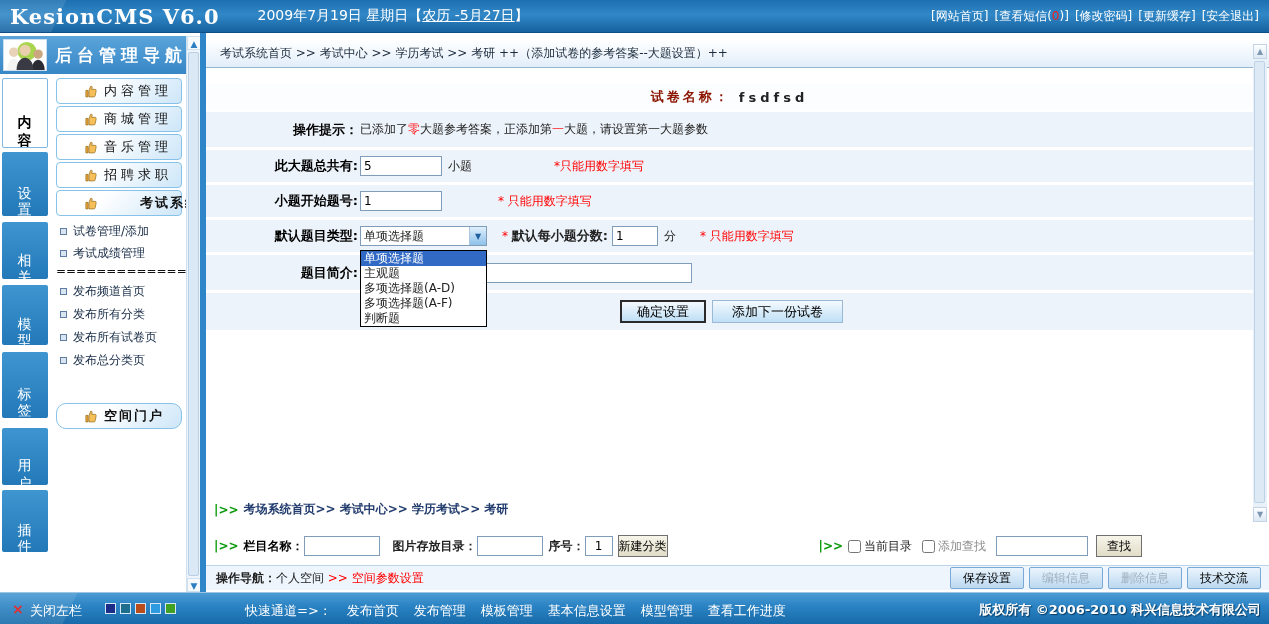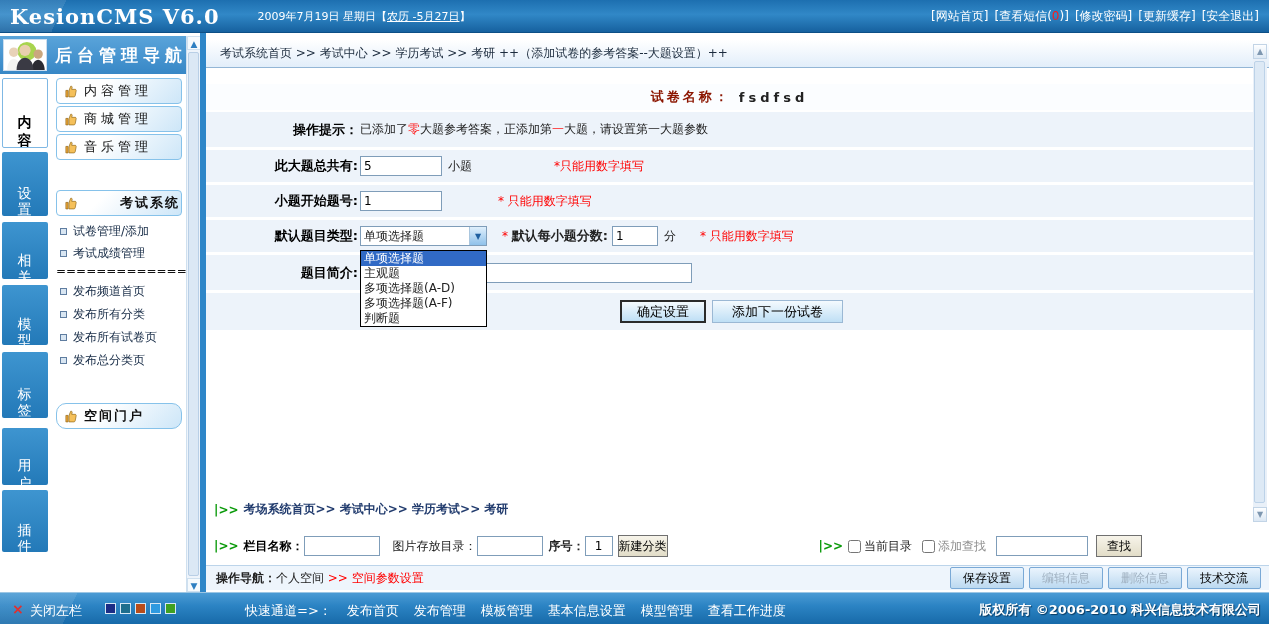--- a/index.html
+++ b/index.html
@@ -7,38 +7,38 @@
   body { font-family:"DejaVu Sans","Liberation Sans",sans-serif; font-size:12px; color:#222; background:#fff; }
   #app { position:relative; width:1269px; height:624px; overflow:hidden; background:#fff; }
   .abs { position:absolute; }
 
   
   .topbar { left:0; top:0; width:1269px; height:33px;
     background:linear-gradient(115deg, rgba(255,255,255,.10) 0 60px, rgba(255,255,255,0) 60px 140px),
                linear-gradient(180deg,#1d6fb0 0%,#3188c7 45%,#16619f 100%);
     border-bottom:1px solid #0d4f86; color:#fff; display:flex; align-items:center; }
   .logo { font-family:"DejaVu Serif","Liberation Serif",serif; font-weight:bold; font-size:21px; margin-left:10px; letter-spacing:1px; }
-  .topdate { margin-left:38px; font-size:11px; }
+  .topdate { margin-left:38px; font-size:14px; }
   .topdate a { color:#fff; text-decoration:underline; cursor:pointer; }
   .toplinks { margin-left:auto; margin-right:10px; font-size:12px; display:flex; gap:6px; }
   .toplinks span { cursor:pointer; }
   .red { color:#ff1a1a; }
 
   
   .sidebar { left:0; top:33px; width:200px; height:559px; background:#fff; }
   .sb-header { position:absolute; left:0; top:3px; width:186px; height:38px;
     background:linear-gradient(180deg,#5aa4da,#3787c6); display:flex; align-items:center; }
   .sb-title { color:#fff; font-size:17px; font-weight:bold; letter-spacing:5px; margin-left:8px; white-space:nowrap; }
   .avatar { width:44px; height:32px; margin-left:3px; background:#fff; border:1px solid #cde; flex:0 0 auto; }
   .vtab { position:absolute; left:2px; width:46px; background:linear-gradient(180deg,#3e95d0,#2379b8);
     color:#fff; display:flex; align-items:center; justify-content:center; cursor:pointer; border-radius:2px; }
   .vtab span { writing-mode:vertical-rl; text-orientation:upright; letter-spacing:16px; font-size:14px; padding-top:14px; }
   .vtab.active { background:#fff; color:#000; font-weight:bold; border:1px solid #7fb8e4; }
   .mbtn { position:absolute; left:56px; width:126px; height:26px; border:1px solid #86c2ea; border-radius:4px;
-    background:linear-gradient(135deg,#ffffff 35%,#cde6f8); display:flex; align-items:center; cursor:pointer; }
+    background:linear-gradient(135deg,#ffffff 35%,#cde6f8); display:flex; align-items:center; cursor:pointer;padding-left:20px; }
   .mbtn .txt { font-size:13px; letter-spacing:4px; color:#111; white-space:nowrap; }
   .mbtn.bold .txt { font-weight:bold; letter-spacing:2px; }
   .thumb { width:13px; height:13px; margin:0 6px 0 8px; flex:0 0 auto; }
   .slink { position:absolute; left:60px; display:flex; align-items:center; cursor:pointer; color:#152a45; font-size:12px; white-space:nowrap; }
   .slink .bullet { width:7px; height:7px; background:#d9e6f2; border:1px solid #5f7da0; margin-right:6px; }
   .sepline { position:absolute; left:56px; font-size:12px; color:#111; letter-spacing:0; white-space:nowrap; }
   .sb-scroll { position:absolute; left:186px; top:3px; width:14px; height:556px; background:#eef4fb; border-left:1px solid #cfe0ef; }
   .sb-scroll .arr { position:absolute; left:0; width:14px; height:14px; color:#2e7fc1; font-size:9px; line-height:14px; text-align:center; cursor:pointer; background:#f6fafd; border:1px solid #cfe0ef; }
   .sb-scroll .thumbbar { position:absolute; left:1px; top:16px; width:11px; height:524px; background:#dbe8f5; border:1px solid #b9cfe6; border-radius:2px; }
 
@@ -162,20 +162,27 @@
         </svg>
       <span class="txt">商城管理</span>
       </div>
     <div class="mbtn" style="top:101px;">
       <svg class="thumb" viewBox="0 0 12 12">
           <path d="M.8 5h2v6h-2z" fill="#f0a93c" stroke="#8a6010" stroke-width=".6"></path>
           <path d="M3.6 11V5.4L5.2 1.2c.9-.3 1.6.3 1.4 1.2L6.2 4h3c.8 0 1.3.6 1.1 1.4l-.9 4.6c-.2.7-.7 1-1.4 1z" fill="#f5c05a" stroke="#8a6010" stroke-width=".6"></path>
         </svg>
       <span class="txt">音乐管理</span>
       </div>
+    <div class="mbtn" style="top:129px;">
+      <svg class="thumb" viewBox="0 0 12 12">
+          <path d="M.8 5h2v6h-2z" fill="#f0a93c" stroke="#8a6010" stroke-width=".6"></path>
+          <path d="M3.6 11V5.4L5.2 1.2c.9-.3 1.6.3 1.4 1.2L6.2 4h3c.8 0 1.3.6 1.1 1.4l-.9 4.6c-.2.7-.7 1-1.4 1z" fill="#f5c05a" stroke="#8a6010" stroke-width=".6"></path>
+        </svg>
+      <span class="txt">招聘求职</span>
+      </div>
     <div class="mbtn bold" style="top:157px;gap:36px;">
       <svg class="thumb" viewBox="0 0 12 12">
           <path d="M.8 5h2v6h-2z" fill="#f0a93c" stroke="#8a6010" stroke-width=".6"></path>
           <path d="M3.6 11V5.4L5.2 1.2c.9-.3 1.6.3 1.4 1.2L6.2 4h3c.8 0 1.3.6 1.1 1.4l-.9 4.6c-.2.7-.7 1-1.4 1z" fill="#f5c05a" stroke="#8a6010" stroke-width=".6"></path>
         </svg>
       <span class="txt">考试系统</span>
       </div>
 
     <div class="slink" style="top:190px;">
         <span class="bullet"></span>
@@ -278,21 +285,21 @@
 
     <div class="bc2">
       <span class="gArrow">|&gt;&gt;</span>
       <span>考场系统首页&gt;&gt; 考试中心&gt;&gt; 学历考试&gt;&gt; 考研</span>
     </div>
 
     <div class="lform">
       <span class="gArrow">|&gt;&gt;</span>
       <span class="blbl">栏目名称：</span>
       <input class="in" style="width: 76px;" type="text">
-      <span style="margin-left:6px;font-weight:normal;padding-left:7px;">图片存放目录：</span>
+      <span style="margin-left:6px;font-weight:bold;padding-left:7px;">图片存放目录：</span>
       <input class="in" style="width: 66px;" type="text">
       <span style="margin-left:6px;font-weight:bold;">序号：</span>
       <input class="in" style="width: 28px; text-align: center;" type="text" value="1">
       <button class="btn-xp" style="margin-left:5px;">新建分类</button>
     </div>
 
     <div class="rsearch">
       <span class="gArrow">|&gt;&gt;</span>
       <input type="checkbox" style="">
       <span style="margin:0 10px 0 3px;">当前目录</span>

